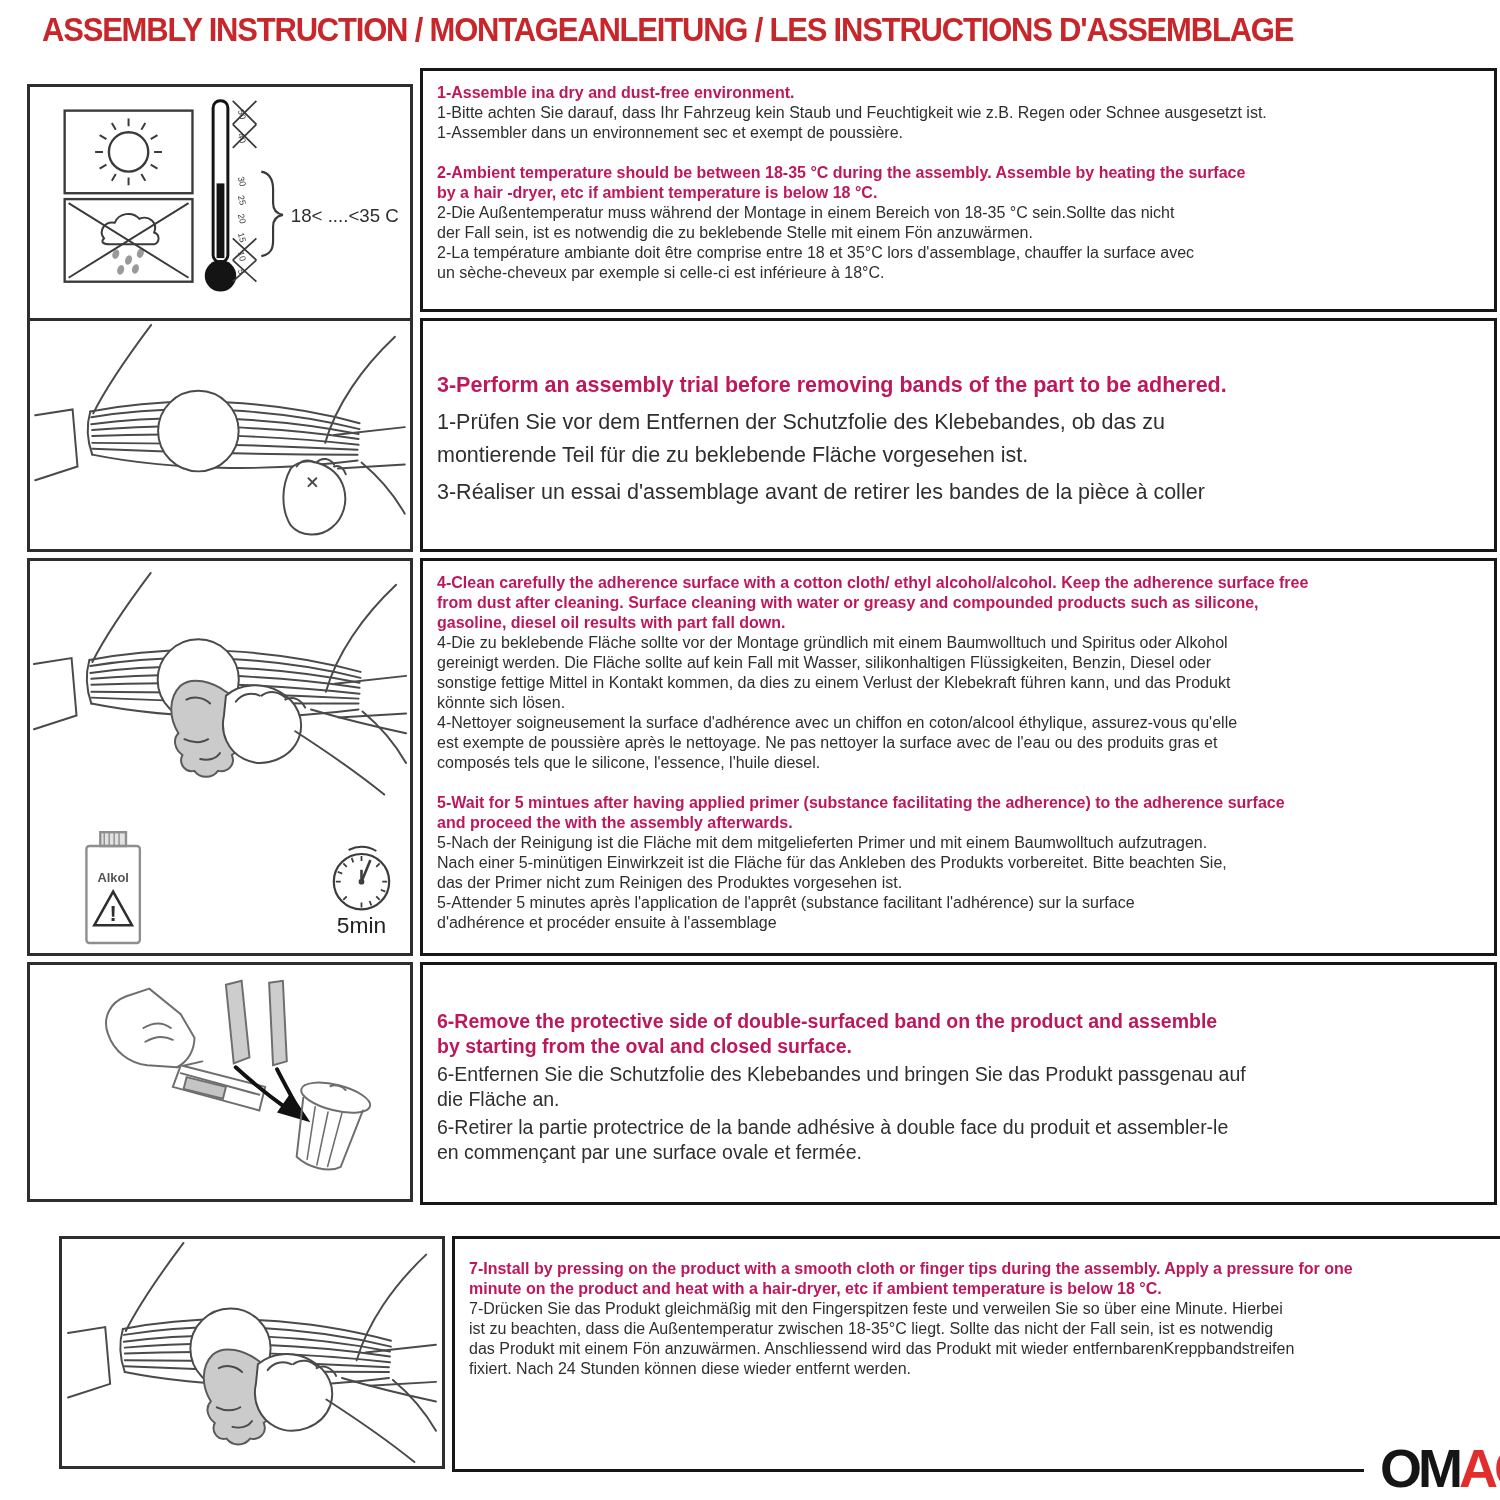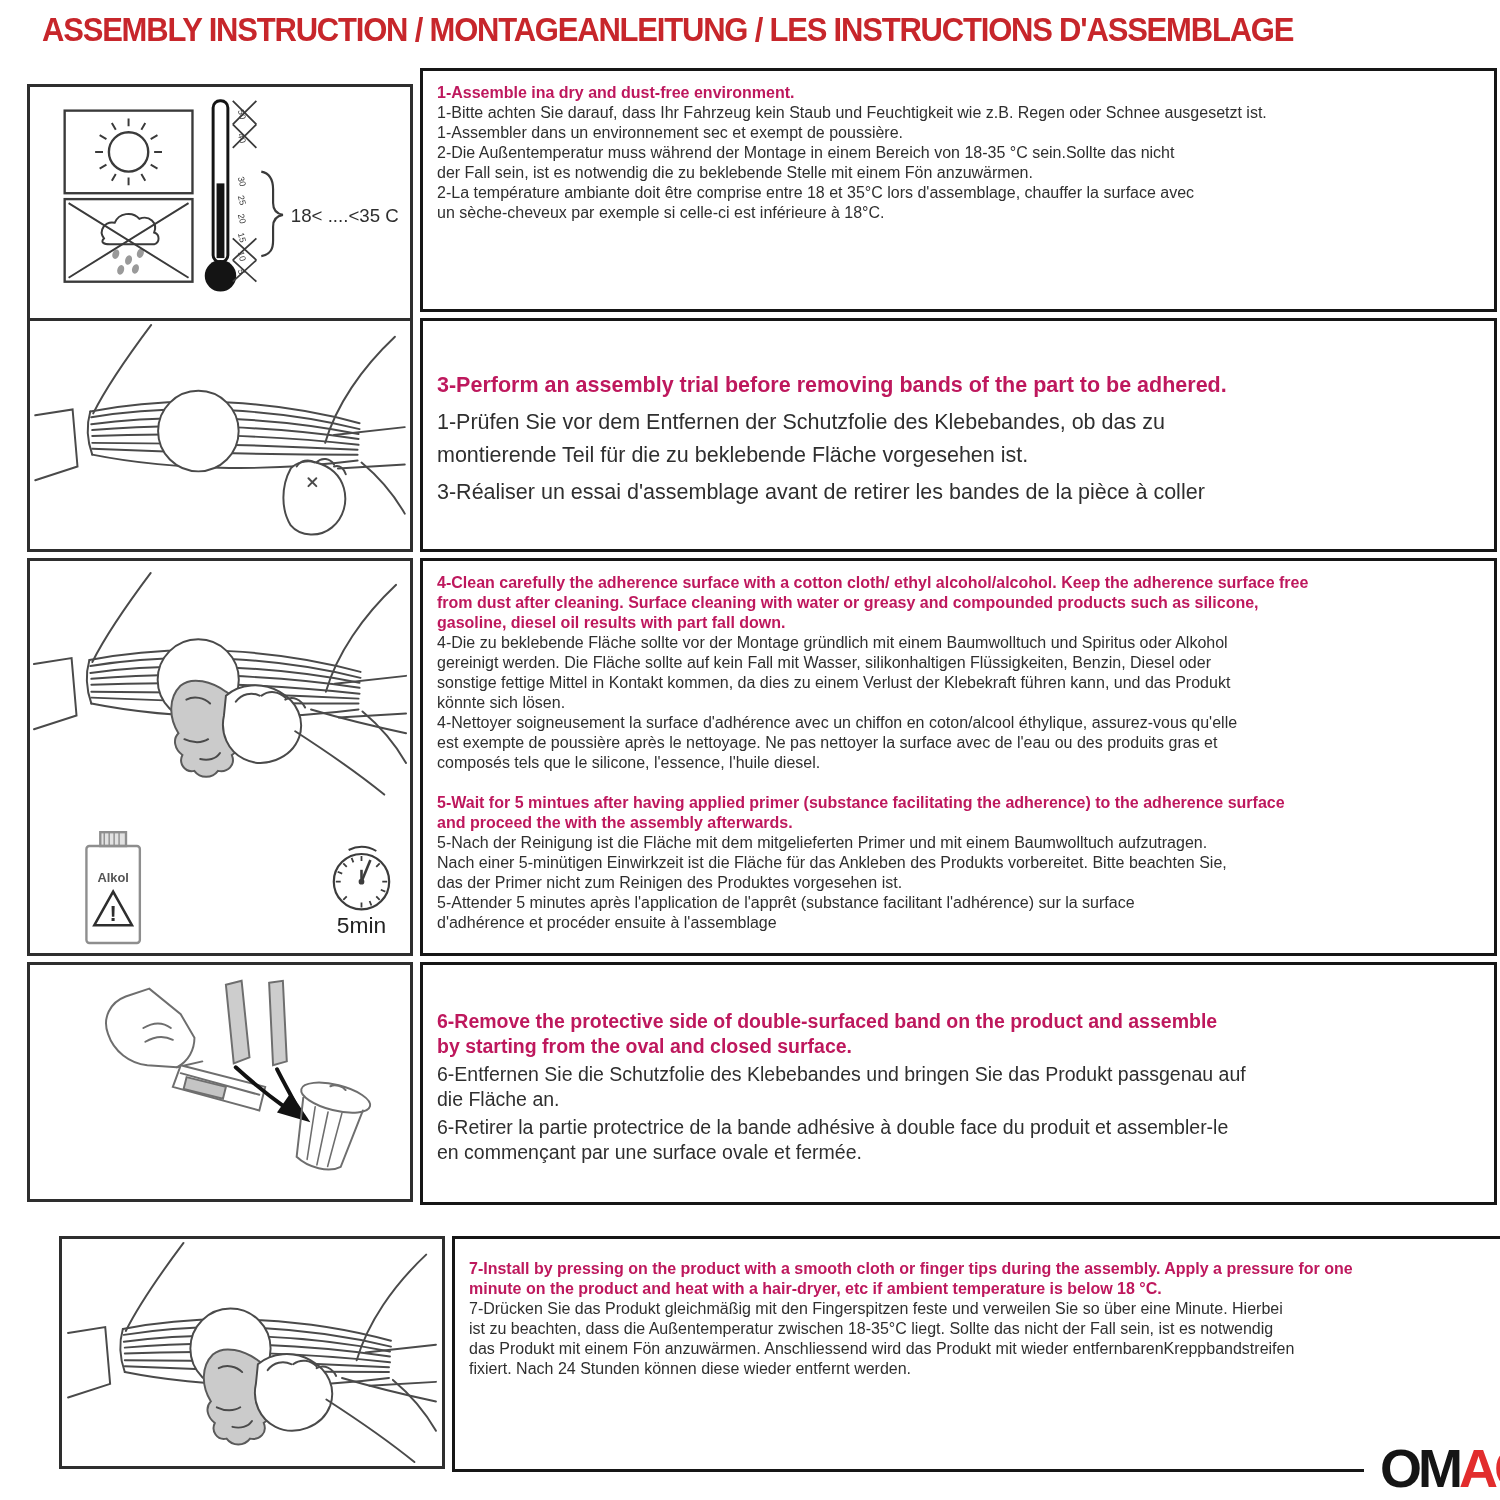--- a/index.html
+++ b/index.html
@@ -111,20 +111,22 @@
           </g>
           <path d="M232 84 C242 86 244 94 244 102 L244 116 C244 124 248 127 254 128 C248 129 244 132 244 140 L244 154 C244 162 242 168 232 170" stroke="#3a3a3a" stroke-width="2.2" fill="none"></path>
           <text x="262" y="135" font-size="19" fill="#2e2e2e">18&lt; ....&lt;35 C</text>
         </g>
       </svg>
     </div>
     <div class="tb sm" style="top:0;height:244px;">
       <p class="b">1-Assemble ina dry and dust-free environment.</p>
       <p>1-Bitte achten Sie darauf, dass Ihr Fahrzeug kein Staub und Feuchtigkeit wie z.B. Regen oder Schnee ausgesetzt ist.</p>
       <p>1-Assembler dans un environnement sec et exempt de poussière.</p>
+      <p class="b gap">2-Ambient temperature should be between 18-35 °C  during the assembly. Assemble by heating the surface
+by a hair -dryer, etc if ambient temperature is below 18 °C.</p>
       <p>2-Die Außentemperatur muss während der Montage in einem Bereich von 18-35 °C  sein.Sollte das nicht
 der Fall sein, ist es notwendig die zu beklebende Stelle mit einem Fön anzuwärmen.</p>
       <p>2-La température ambiante doit être comprise entre 18 et 35°C lors d'assemblage, chauffer la surface avec
 un sèche-cheveux par exemple si celle-ci est inférieure à 18°C.</p>
     </div>
   </div>
 
   <div class="row" style="top:318px;height:234px;">
     <div class="fig" style="top:0;height:234px;">
       <svg viewBox="0 0 380 232" width="376" height="228">

